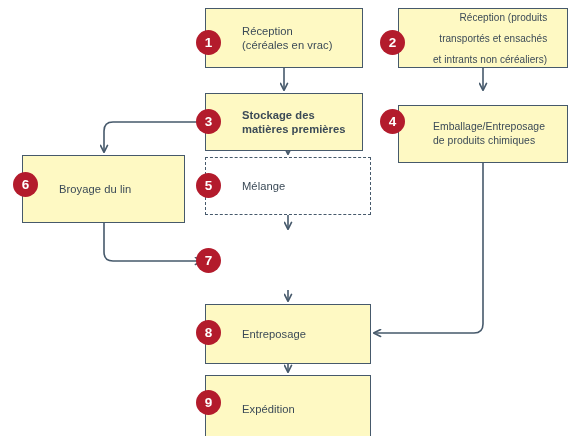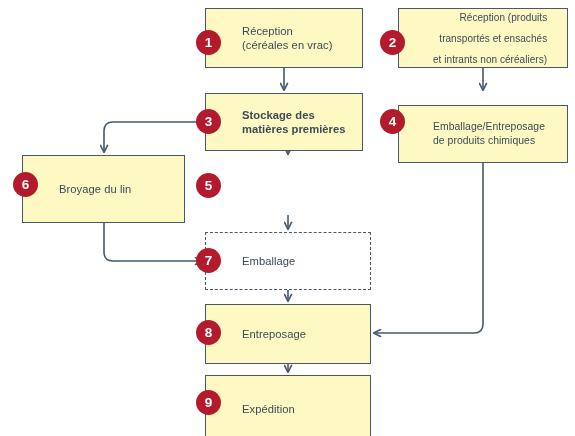--- a/index.html
+++ b/index.html
@@ -113,30 +113,30 @@
 matières premières</div>
   </div>
   <div class="badge" style="left:196px; top:109px;">3</div>
 
   <div class="node" style="left:398px; top:93px; width:170px; height:58px;margin-top:12px;">
     <div class="node-label" style="left:34px; font-size:10.4px; line-height:13.6px;">Emballage/Entreposage
 de produits chimiques</div>
   </div>
   <div class="badge" style="left:380px; top:109px;">4</div>
 
+  <div class="node dashed" style="left:205px; top:157px; width:166px; height:58px;">
+    <div class="node-label">Mélange</div>
+  </div>
   <div class="badge" style="left:196px; top:173px;">5</div>
 
   <div class="node" style="left:22px; top:155px; width:163px; height:68px;">
     <div class="node-label">Broyage du lin</div>
   </div>
   <div class="badge" style="left:13px; top:172px;">6</div>
 
-  <div class="node dashed" style="left:205px; top:232px; width:166px; height:58px;">
-    <div class="node-label">Emballage</div>
-  </div>
   <div class="badge" style="left:196px; top:248px;">7</div>
 
   <div class="node" style="left:205px; top:304px; width:166px; height:60px;">
     <div class="node-label">Entreposage</div>
   </div>
   <div class="badge" style="left:196px; top:320px;">8</div>
 
   <div class="node" style="left:205px; top:375px; width:166px; height:68px;">
     <div class="node-label">Expédition</div>
   </div>

